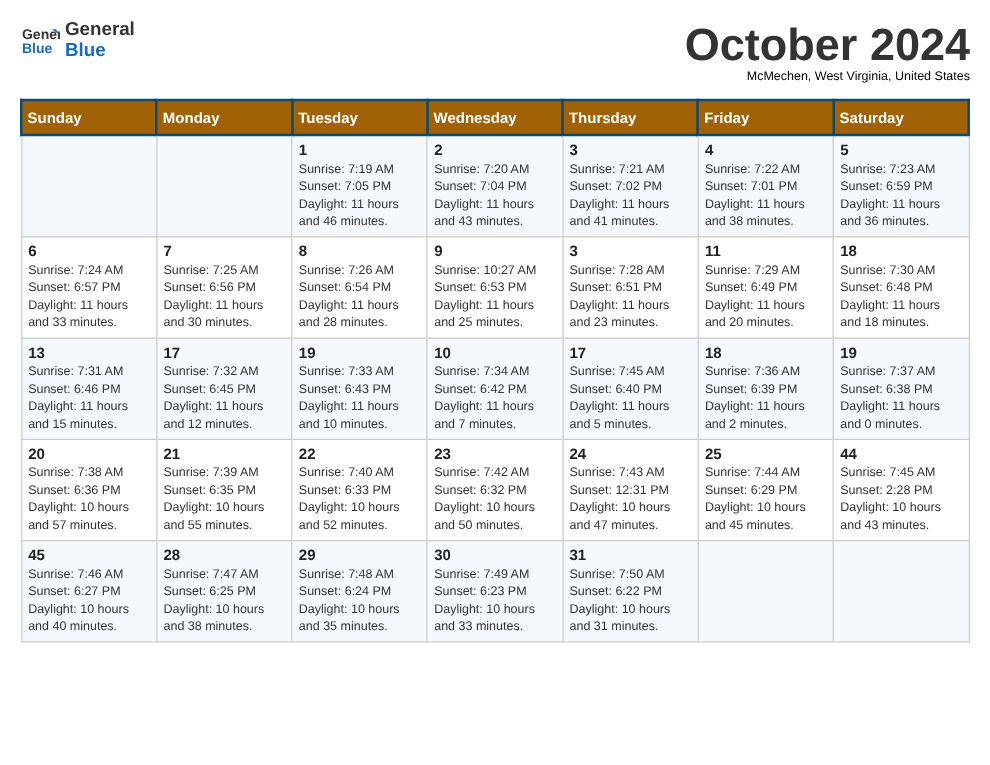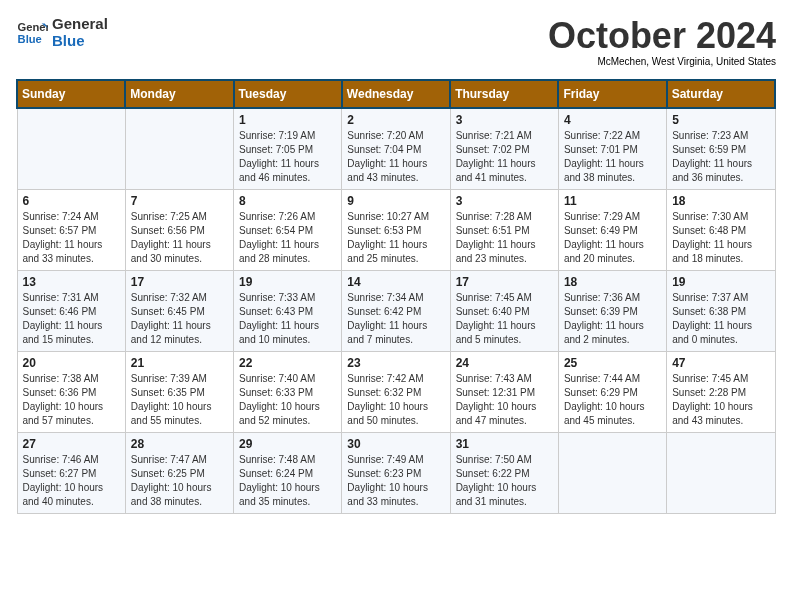--- a/index.html
+++ b/index.html
@@ -207,21 +207,21 @@
 Sunset: 6:45 PM
 Daylight: 11 hours and 12 minutes.</div>
         </td>
         <td>
           <div class="day-number">19</div>
           <div class="day-info">Sunrise: 7:33 AM
 Sunset: 6:43 PM
 Daylight: 11 hours and 10 minutes.</div>
         </td>
         <td>
-          <div class="day-number">14</div>
+          <div class="day-number">10</div>
           <div class="day-info">Sunrise: 7:34 AM
 Sunset: 6:42 PM
 Daylight: 11 hours and 7 minutes.</div>
         </td>
         <td>
           <div class="day-number">17</div>
           <div class="day-info">Sunrise: 7:45 AM
 Sunset: 6:40 PM
 Daylight: 11 hours and 5 minutes.</div>
         </td>
@@ -269,29 +269,29 @@
 Sunset: 12:31 PM
 Daylight: 10 hours and 47 minutes.</div>
         </td>
         <td>
           <div class="day-number">25</div>
           <div class="day-info">Sunrise: 7:44 AM
 Sunset: 6:29 PM
 Daylight: 10 hours and 45 minutes.</div>
         </td>
         <td>
-          <div class="day-number">47</div>
+          <div class="day-number">44</div>
           <div class="day-info">Sunrise: 7:45 AM
 Sunset: 2:28 PM
 Daylight: 10 hours and 43 minutes.</div>
         </td>
       </tr>
       <tr>
         <td>
-          <div class="day-number">27</div>
+          <div class="day-number">45</div>
           <div class="day-info">Sunrise: 7:46 AM
 Sunset: 6:27 PM
 Daylight: 10 hours and 40 minutes.</div>
         </td>
         <td>
           <div class="day-number">28</div>
           <div class="day-info">Sunrise: 7:47 AM
 Sunset: 6:25 PM
 Daylight: 10 hours and 38 minutes.</div>
         </td>

